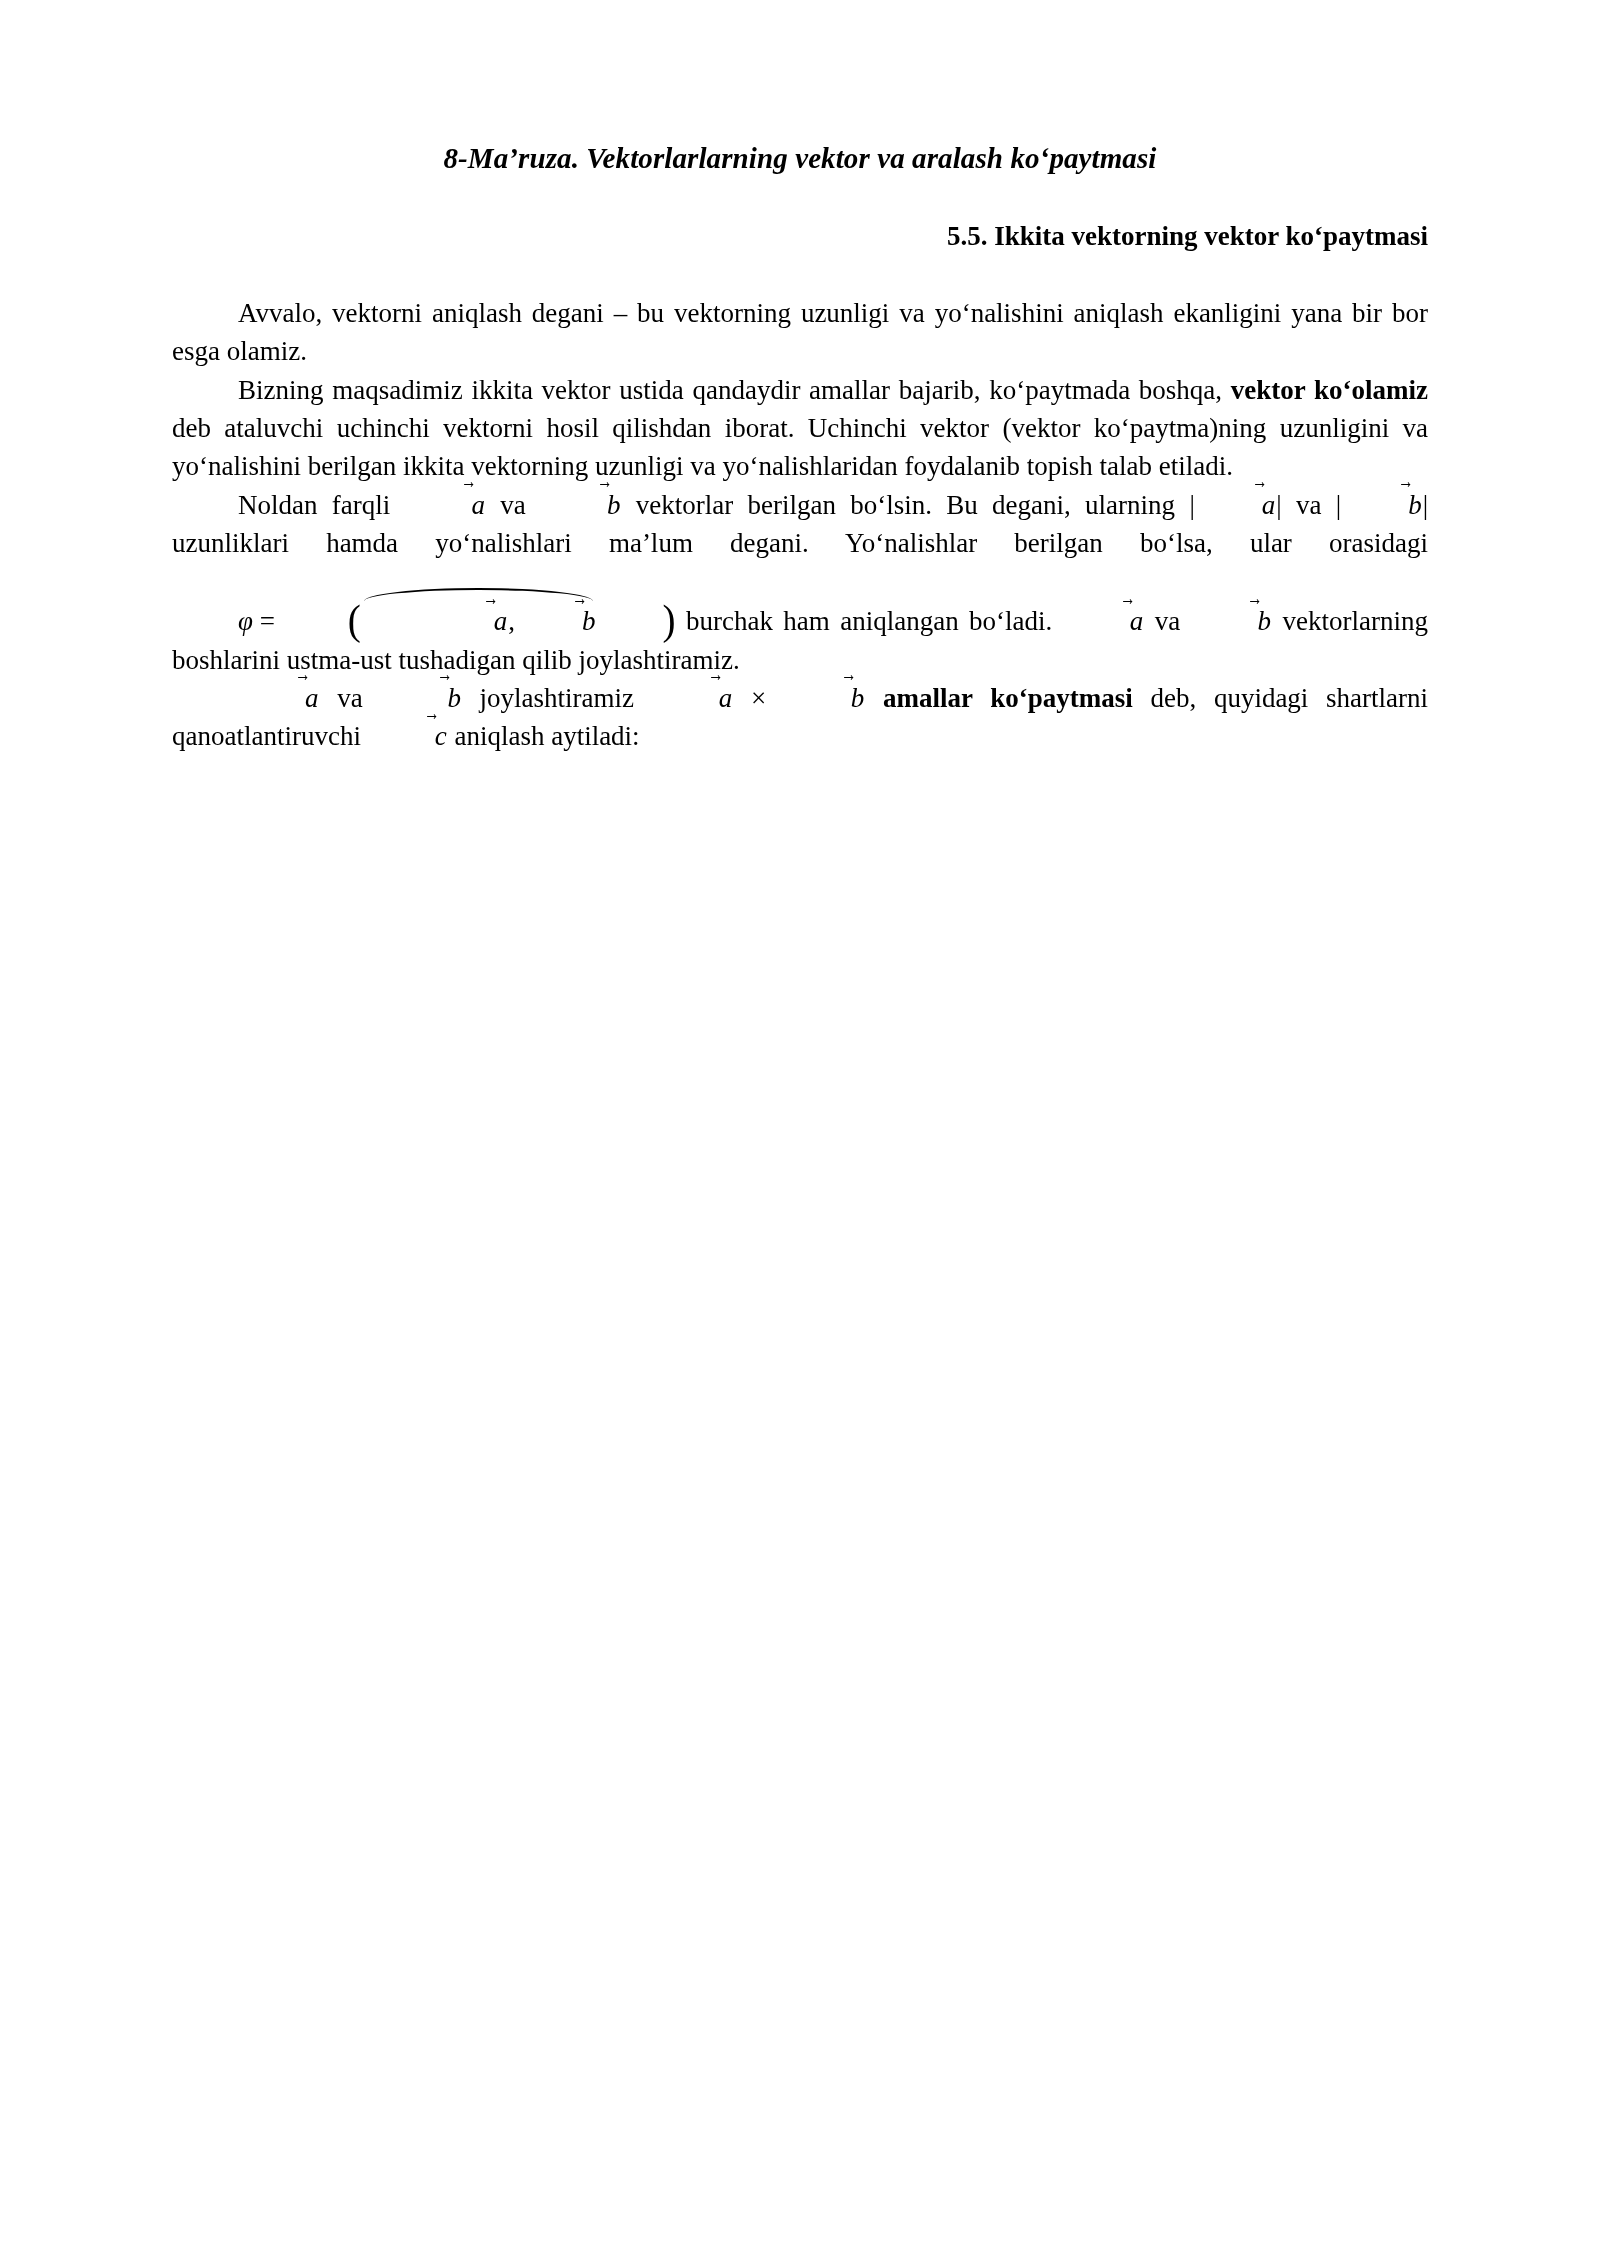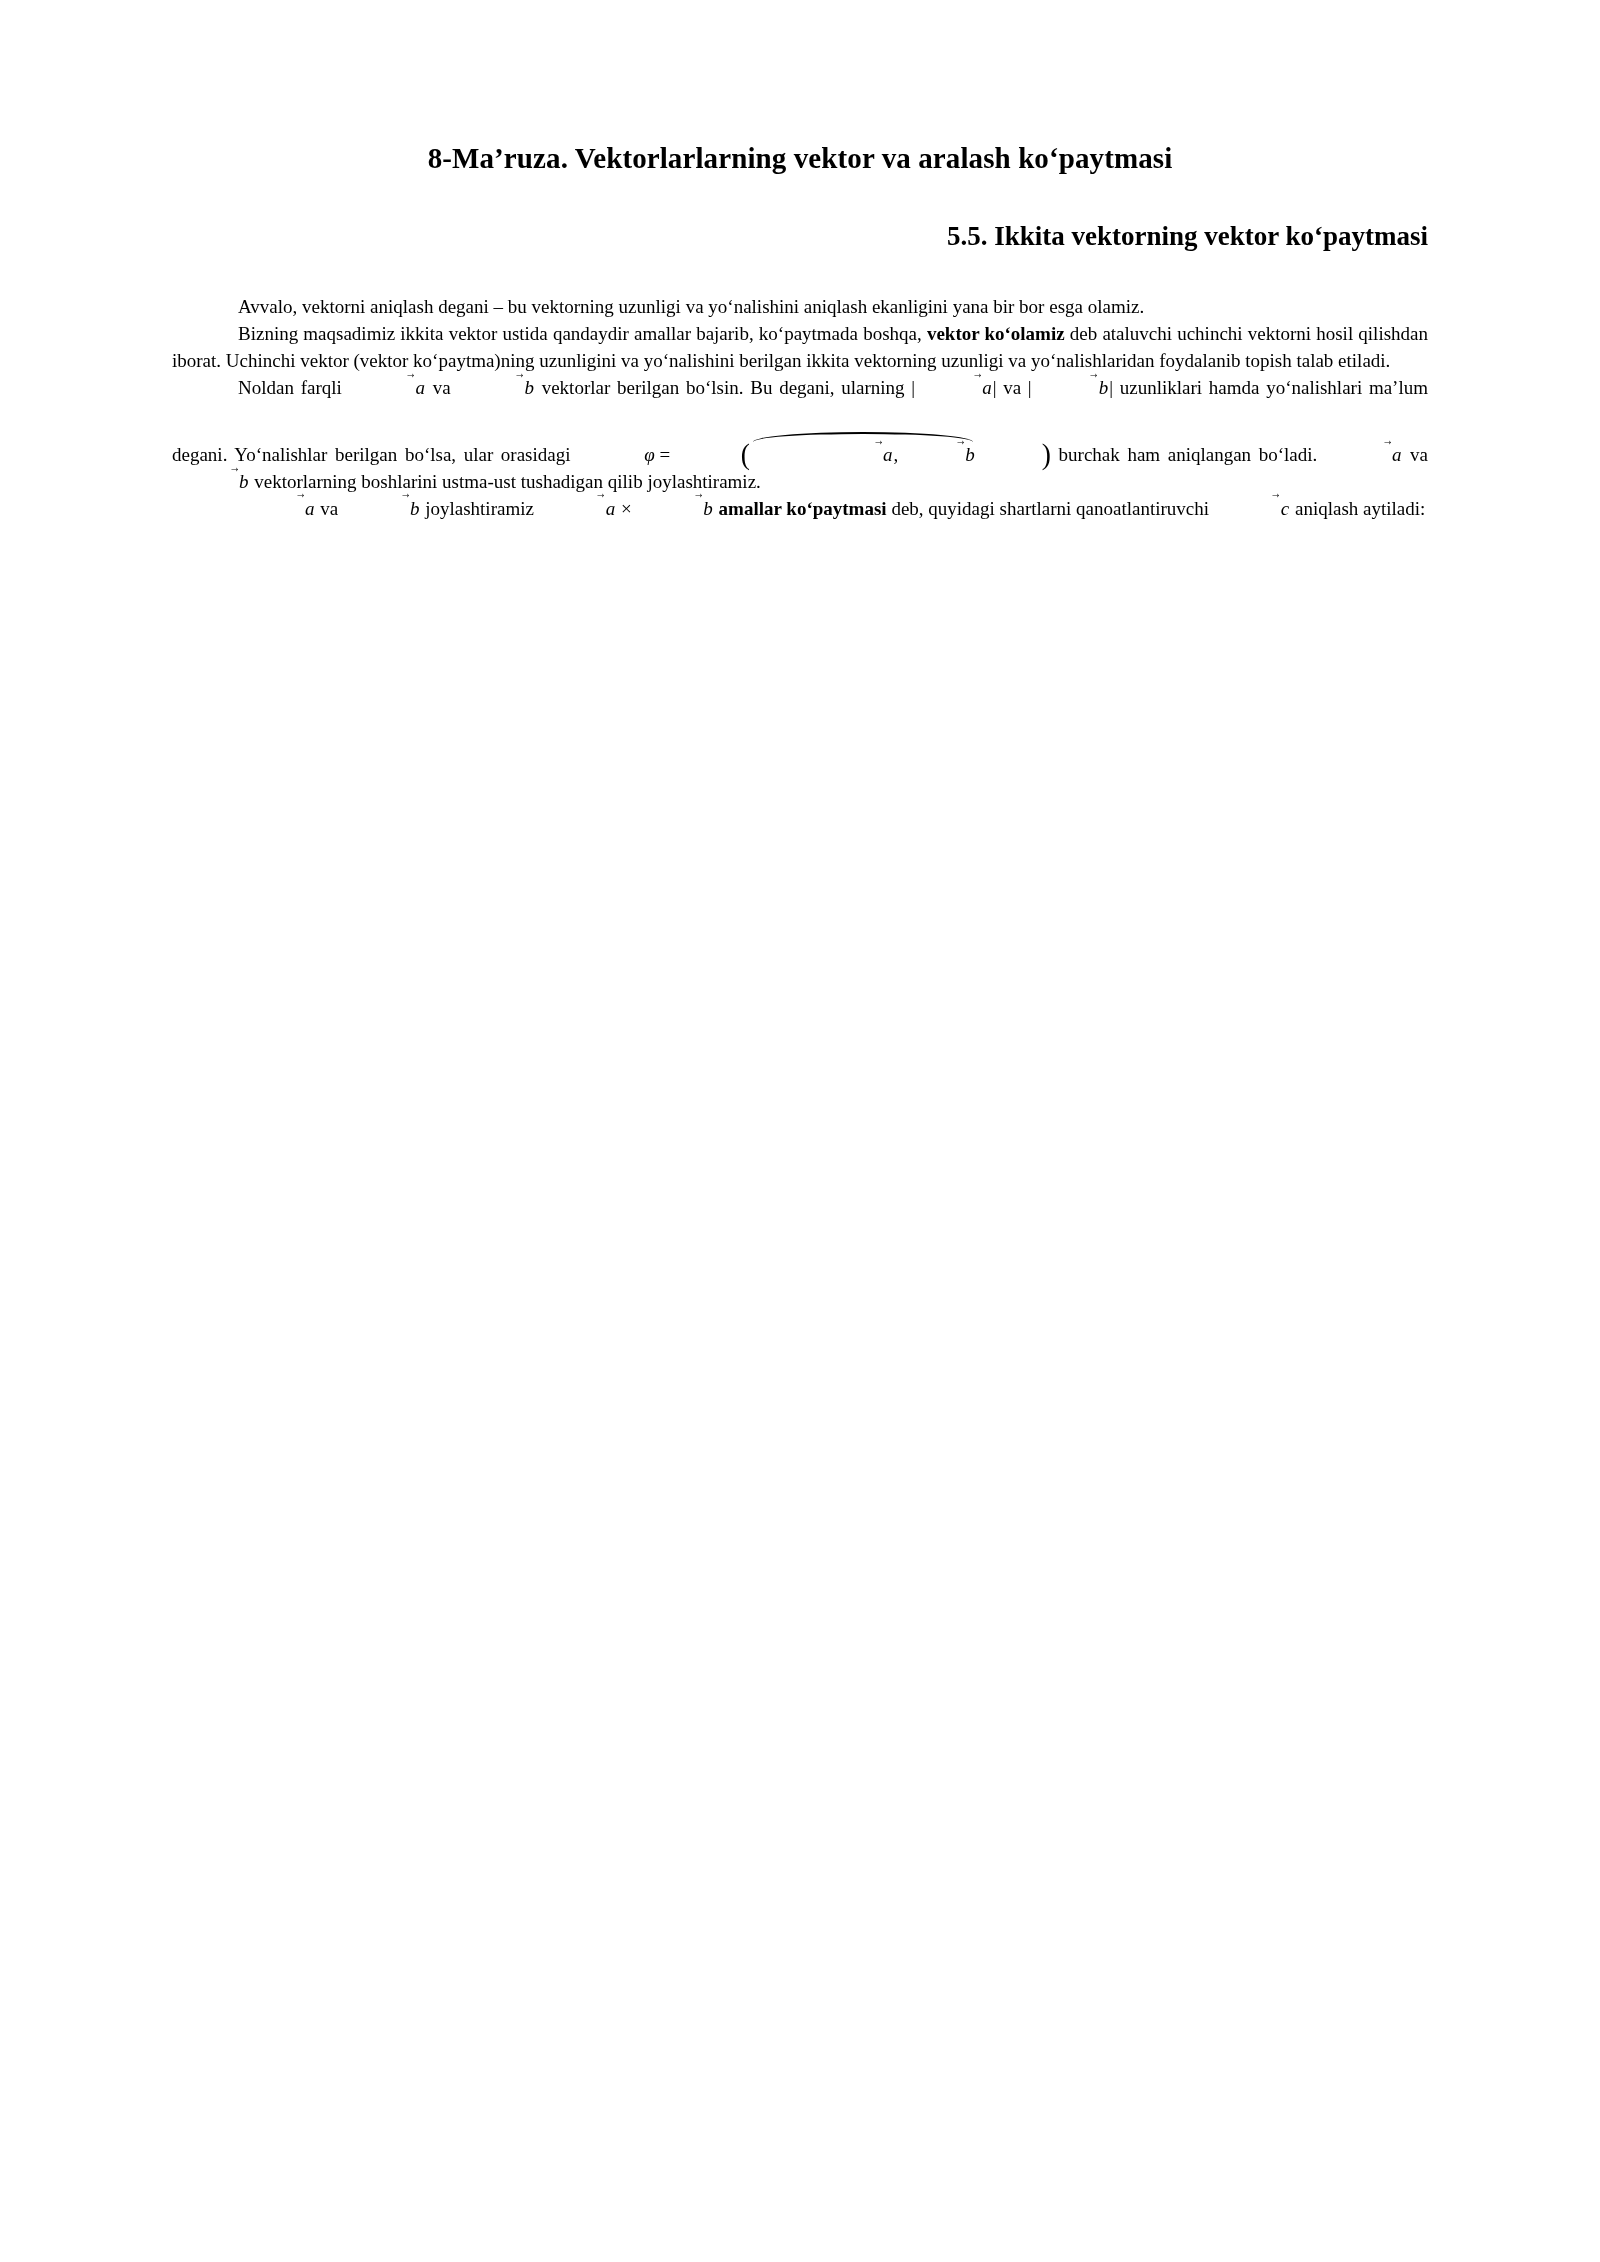--- a/index.html
+++ b/index.html
@@ -22,31 +22,32 @@
     box-sizing: border-box;
     padding: 140px 172px 0 172px;
   }
   .doc-title {
     text-align: center;
     font-weight: bold;
     font-size: 29px;
     line-height: 1.25;
     margin: 0 0 44px 0;
     letter-spacing: 0.1px;
+    font-style: italic;
   }
   .section-title {
     text-align: right;
     font-weight: bold;
     font-size: 27px;
     line-height: 1.25;
     margin: 0 0 40px 0;
   }
   p.body-par {
     margin: 0;
-    font-size: 19px;
+    font-size: 27px;
     line-height: 1.42;
     text-align: justify;
     text-justify: inter-word;
     text-indent: 66px;
   }
   .bold {
     font-weight: bold;
   }
   
   .vec {

